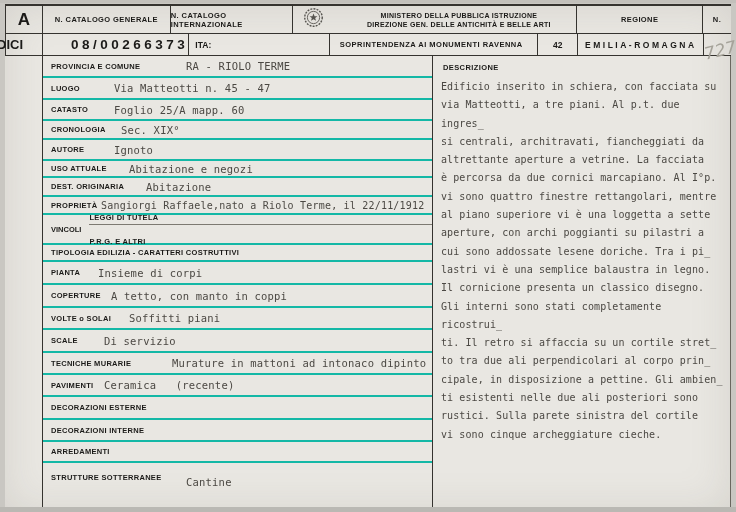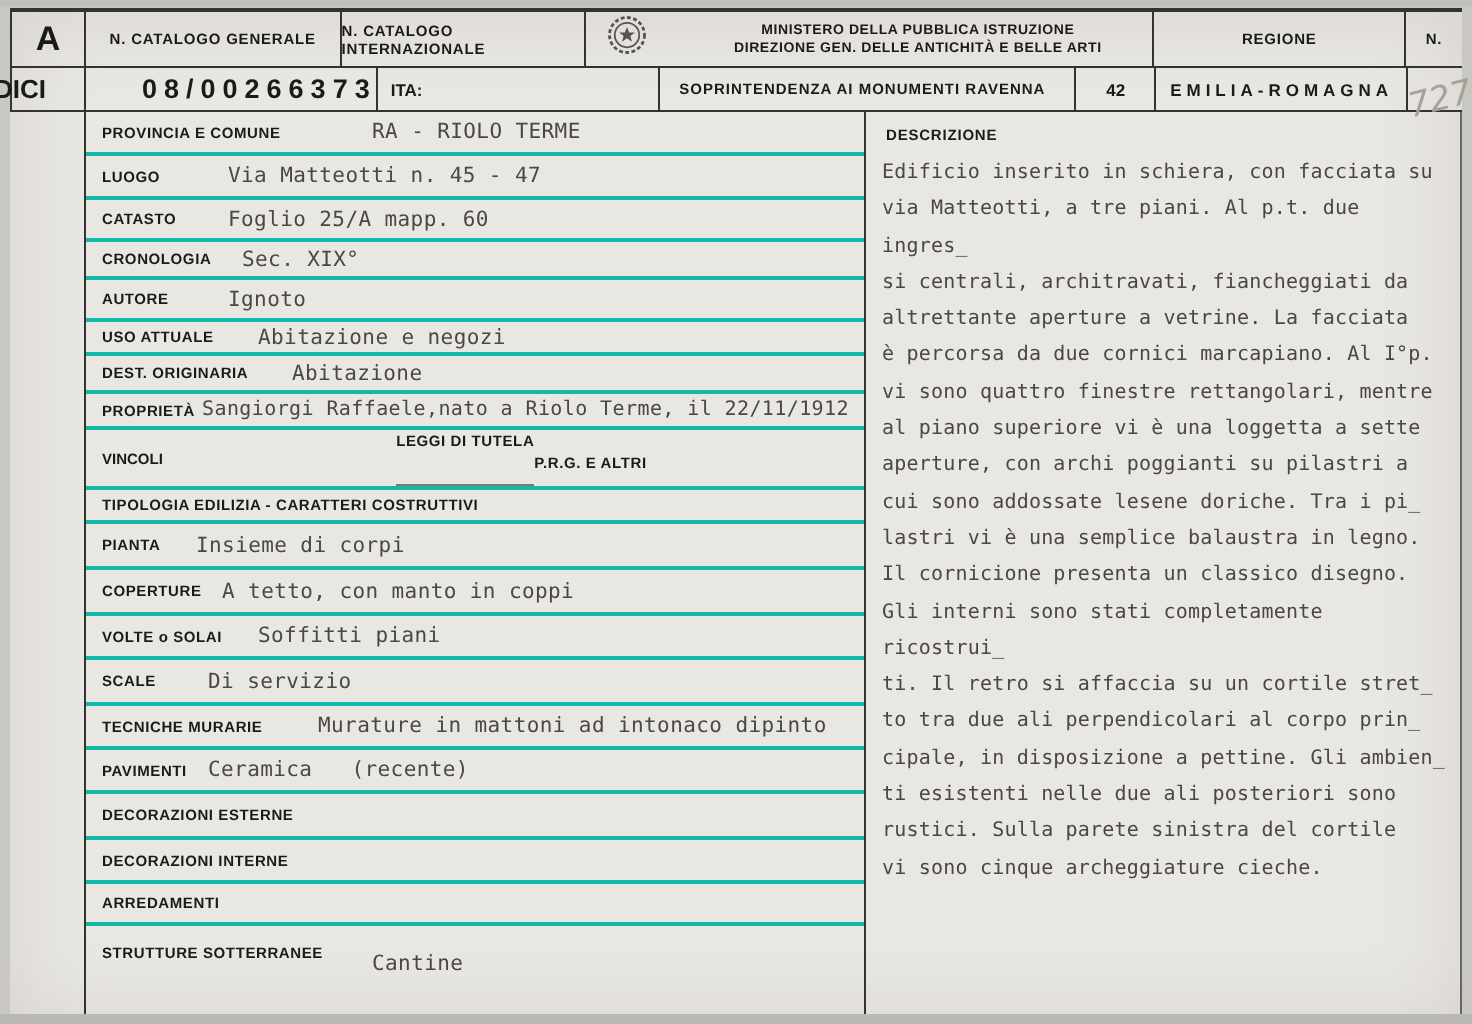--- a/index.html
+++ b/index.html
@@ -37,21 +37,21 @@
   .rightcol{flex:1;border-right:1px solid #6a675f;box-sizing:border-box;padding:4px 4px 0 8px;}
   .frow{position:relative;box-sizing:border-box;border-bottom:2px solid #14b8a6;
         display:flex;align-items:center;padding-left:8px;}
   .frow:last-child{border-bottom:none;}
   .flabel{font-weight:bold;font-size:7.5px;letter-spacing:.3px;color:#1b1a18;white-space:nowrap;}
   .fvalue{position:absolute;top:50%;transform:translateY(-50%);white-space:pre;
           font-family:"DejaVu Sans Mono","Liberation Mono",monospace;font-size:10.5px;
           color:#4b4843;letter-spacing:.2px;}
   .vin-row{align-items:stretch;padding-left:8px;}
   .vin-label{font-weight:bold;font-size:7.5px;align-self:center;margin-right:8px;color:#1b1a18;}
-  .vin-subs{flex:1;display:flex;justify-content:center;}
+  .vin-subs{flex:1;display:flex;flex-direction:column;justify-content:center;}
   .vin-sub1{border-bottom:1px solid #7d7a72;padding:1px 0 2px 0;}
   .vin-sub2{padding-top:12px;}
   .desc-label{font-weight:bold;font-size:7.5px;letter-spacing:.4px;color:#1b1a18;margin:3px 0 6px 2px;}
   .desc-text{font-family:"DejaVu Sans Mono","Liberation Mono",monospace;font-size:10px;
              line-height:18.3px;color:#4b4843;white-space:pre-line;letter-spacing:.1px;}
   .strut-row{display:block;padding-top:3px;}
   .strut-val{position:absolute;left:143px;top:13px;}
   .edge-bottom{position:absolute;left:0;bottom:0;width:736px;height:5px;background:#bab8b3;}
   .edge-top{position:absolute;left:0;top:0;width:736px;height:3px;background:#c2c0bb;}
   .emblem{flex:0 0 auto;}
@@ -157,21 +157,21 @@
         <div class="frow" style="height:22px">
           <span class="flabel">VOLTE o SOLAI</span>
           <span class="fvalue" style="left:86px">Soffitti piani</span>
         </div>
         <div class="frow" style="height:23px">
           <span class="flabel">SCALE</span>
           <span class="fvalue" style="left:61px">Di servizio</span>
         </div>
         <div class="frow" style="height:22px">
           <span class="flabel">TECNICHE MURARIE</span>
-          <span class="fvalue" style="left:116px">Murature in mattoni ad intonaco dipinto</span>
+          <span class="fvalue" style="left:129px">Murature in mattoni ad intonaco dipinto</span>
         </div>
         <div class="frow" style="height:22px">
           <span class="flabel">PAVIMENTI</span>
           <span class="fvalue" style="left:61px">Ceramica   (recente)</span>
         </div>
         <div class="frow" style="height:23px">
           <span class="flabel">DECORAZIONI ESTERNE</span>
           <span class="fvalue" style="left:130px"></span>
         </div>
         <div class="frow" style="height:22px">

